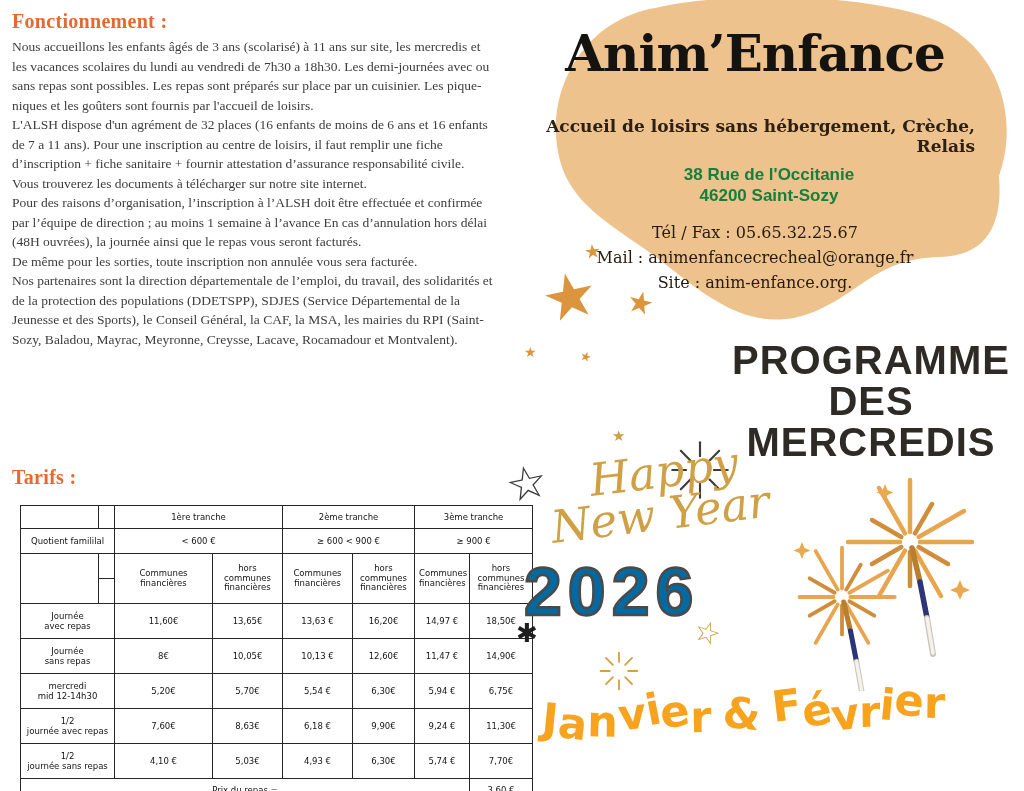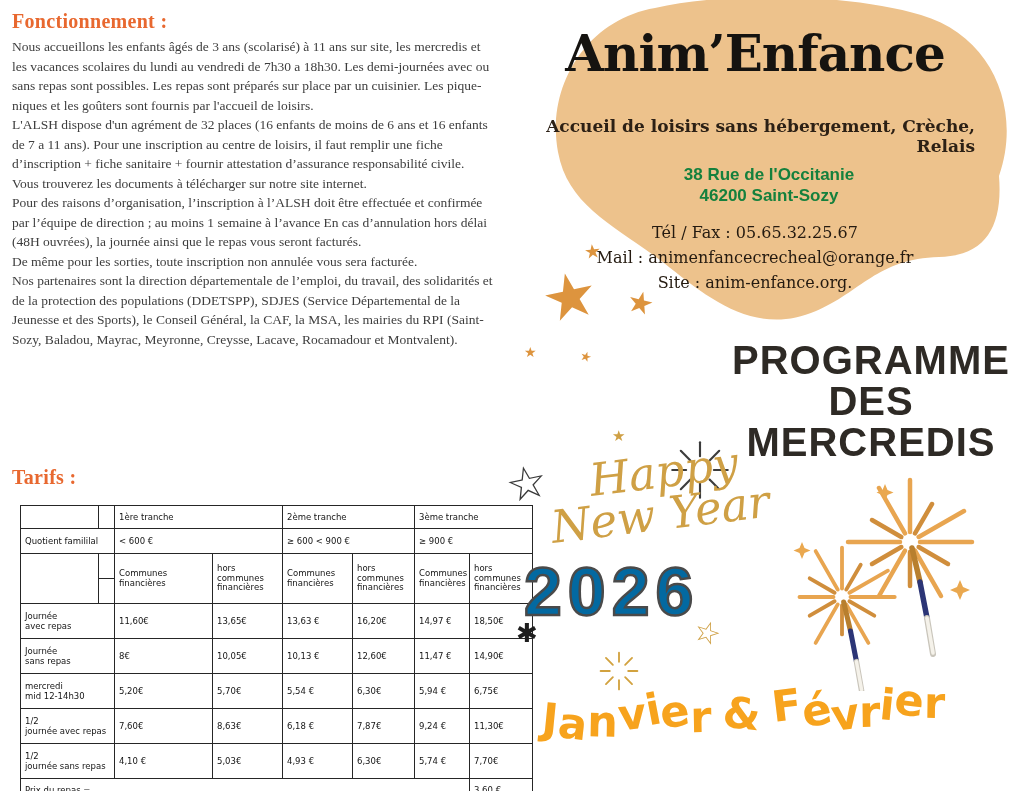--- a/index.html
+++ b/index.html
@@ -29,20 +29,21 @@
   table.tarifs{
     position:absolute;left:20px;top:505px;
     border-collapse:collapse;table-layout:fixed;
     font-family:"DejaVu Sans", sans-serif;
     font-size:8.5px;color:#141414;width:457px;
   }
   table.tarifs td{
     border:1.6px solid #262626;
     padding:2px 4px;vertical-align:middle;
     overflow:hidden;
+    text-align:center;
   }
   .t-label{white-space:pre-line;}
   .hrow td{height:18px;}
   .qrow td{height:20px;}
   .subhead td{height:20px;line-height:1.15;}
   .drow td{height:30px;}
   .frow td{height:18px;}
 
   
   #blob{left:530px;top:0px;}
@@ -174,21 +175,21 @@
     <td>6,30€</td>
     <td>5,94 €</td>
     <td>6,75€</td>
   </tr>
   <tr class="drow">
     <td colspan="2" class="t-label">1/2
  journée avec repas</td>
     <td>7,60€</td>
     <td>8,63€</td>
     <td>6,18 €</td>
-    <td>7,87€</td>
+    <td>9,90€</td>
     <td>9,24 €</td>
     <td>11,30€</td>
   </tr>
   <tr class="drow">
     <td colspan="2" class="t-label">1/2
  journée sans repas</td>
     <td>4,10 €</td>
     <td>5,03€</td>
     <td>4,93 €</td>
     <td>6,30€</td>

